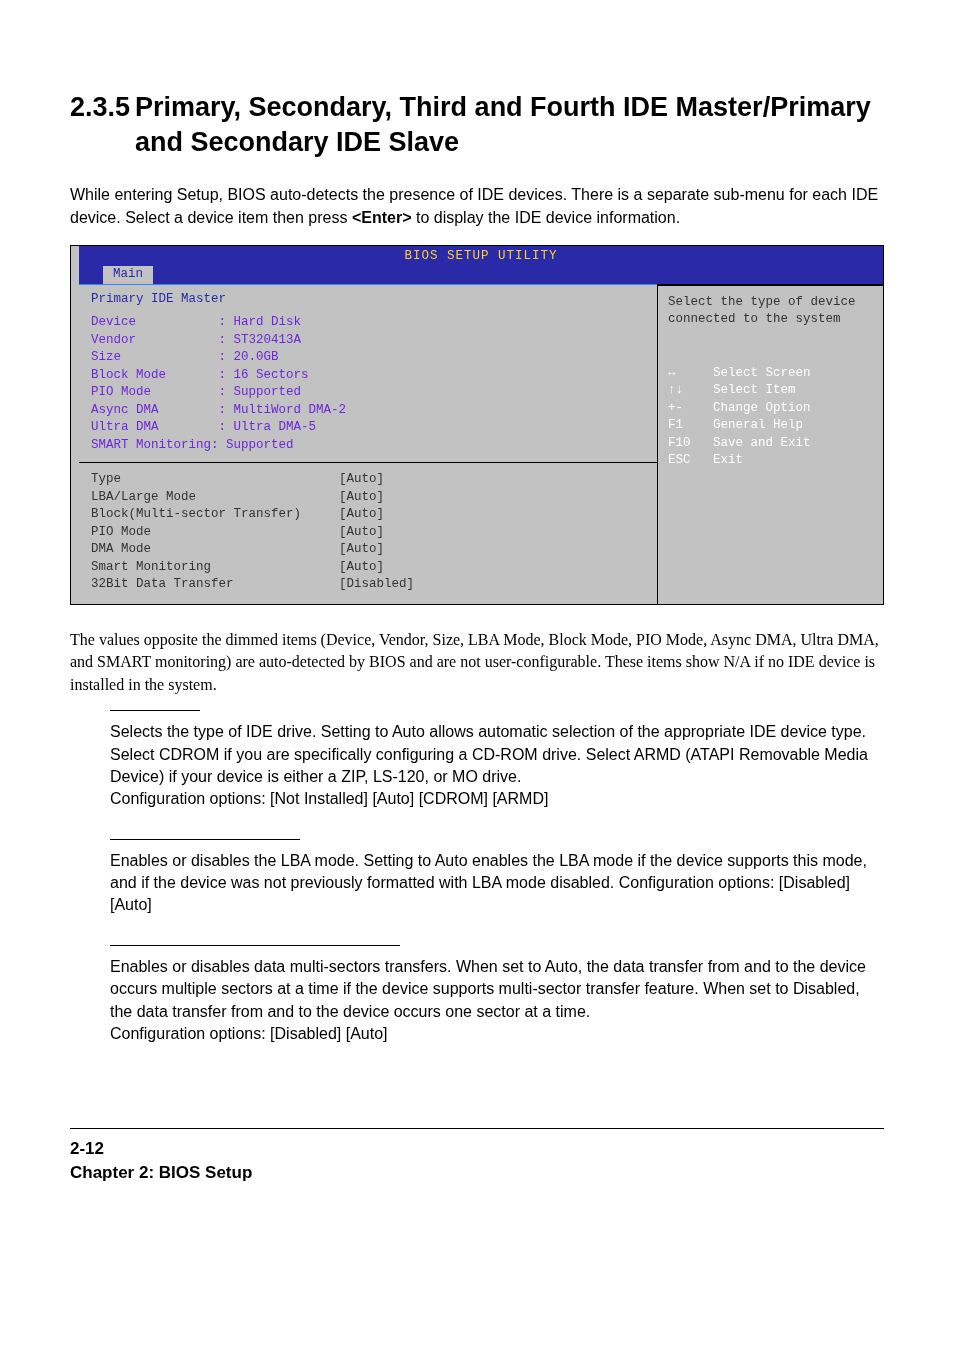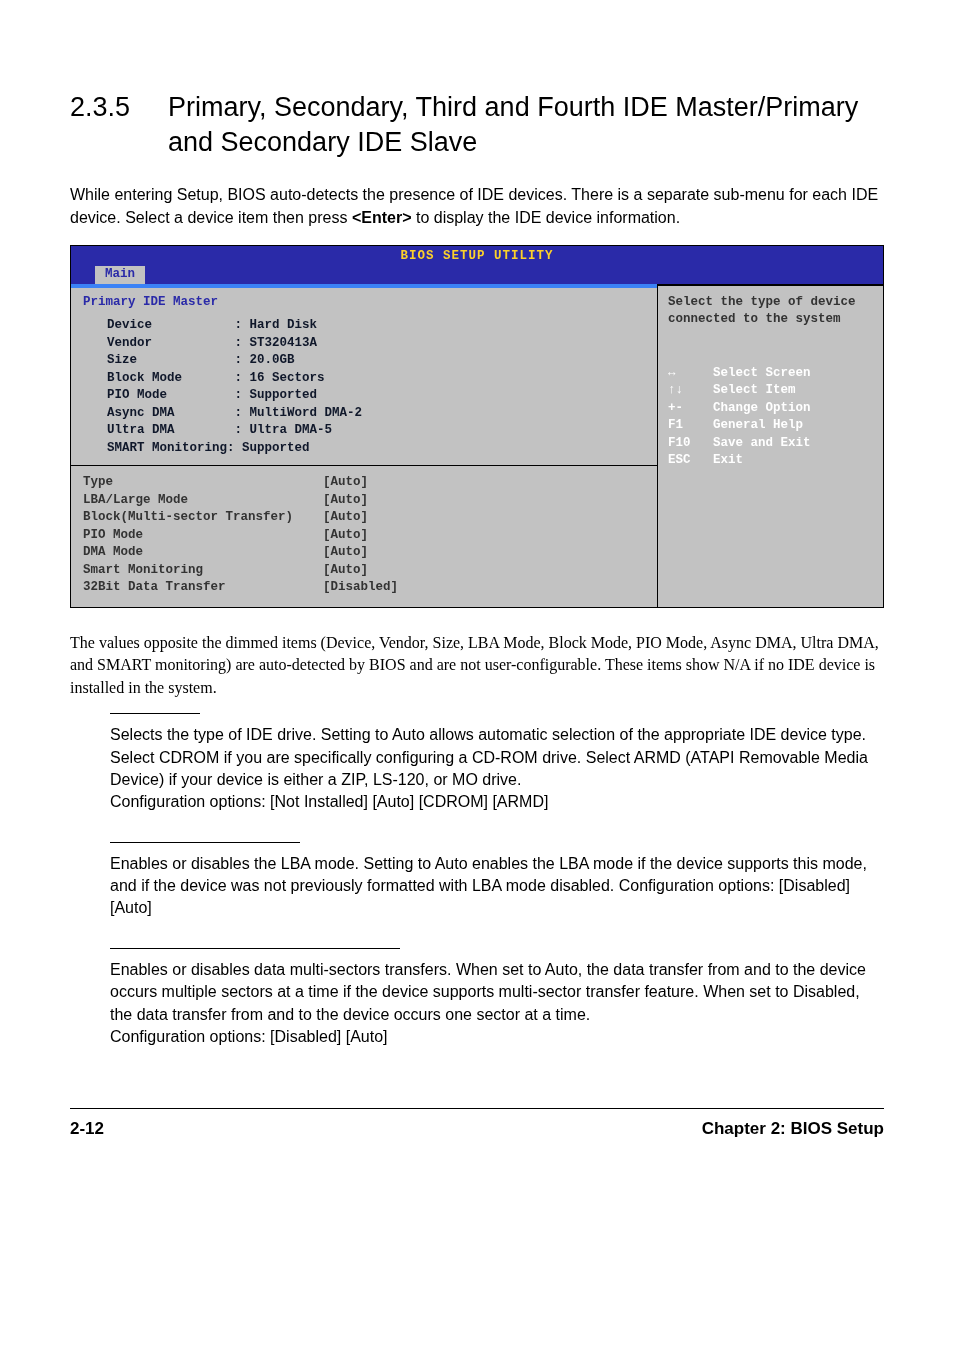--- a/index.html
+++ b/index.html
@@ -7,77 +7,76 @@
       background: #fff;
       margin: 0;
       padding: 90px 70px 50px 70px;
       width: 814px;
       color: #000;
       font-size: 16px;
       line-height: 1.4;
     }
     h1 {
       font-size: 27px;
-      font-weight: normal;
+      font-weight: bold;
       margin: 0 0 24px 0;
       line-height: 1.3;
       display: flex;
-      gap: 33px;
     }
     h1 .num { width: 65px; flex-shrink: 0; }
     .intro { margin-bottom: 16px; }
     .bios-box {
       border: 1px solid #000;
       background: #c2c2c2;
       margin: 12px 0 24px 0;
       font-family: "Courier New", monospace;
       font-size: 12.5px;
-      font-weight: bold;
+      font-weight: normal;
+      padding-left: 8px;
     }
     .bios-title-bar {
       background: #2a2aa8;
       color: #fcd12a;
       text-align: center;
       padding: 2px 0 1px 0;
       letter-spacing: 1px;
     }
     .bios-tab {
       background: #c2c2c2;
       color: #2a2aa8;
       padding: 0px 10px;
       display: inline-block;
       margin-left: 24px;
     }
     .bios-body { display: flex; }
     .bios-left {
       flex: 1;
-      border-top: 4px solid #3b82f6;
+      border-top: 1px solid #3b82f6;
     }
     .bios-right {
       width: 205px;
       border-top: 2px solid #000000;
       border-left: 1px solid #000;
       padding: 8px 10px 10px 10px;
     }
     .bios-section-title {
       color: #2a2aa8;
       padding: 6px 12px 4px 12px;
     }
     .bios-info {
       padding: 2px 12px 8px 12px;
-      color: #0f172a;
-      margin-left: 24px;
+      color: #6d28d9;
     }
     .bios-row { white-space: pre; }
     .bios-divider { border-top: 1px solid #000; }
     .bios-settings {
       padding: 8px 12px 10px 12px;
       color: #333;
     }
-    .bios-setting-row { display: flex; }
+    .bios-setting-row { display: flex; gap: 8px; }
     .bios-setting-label { width: 240px; }
     .bios-help {
       color: #333;
       margin-bottom: 36px;
       white-space: pre-line;
     }
     .bios-keys { color: #fff; }
     .bios-key-row { display: flex; white-space: nowrap;}
     .bios-key { width: 45px; }
     .bios-footer {
@@ -93,23 +92,24 @@
       margin-bottom: 10px;
     }
     .term-line.w1 { width: 90px; }
     .term-line.w2 { width: 190px; }
     .term-line.w3 { width: 290px; }
     .footer {
       display: flex;
       justify-content: space-between;
       border-top: 1.5px solid #000;
       padding-top: 8px;
-      margin-top: 60px;
+      margin-top: 83px;
       font-weight: bold;
       font-size: 17px;
+      flex-direction: column;
     }
   </style>
 </head>
 <body>
 
 <h1>
   <span class="num">2.3.5</span>
   <span>Primary, Secondary, Third and Fourth IDE Master/Primary and Secondary IDE Slave</span>
 </h1>
 

